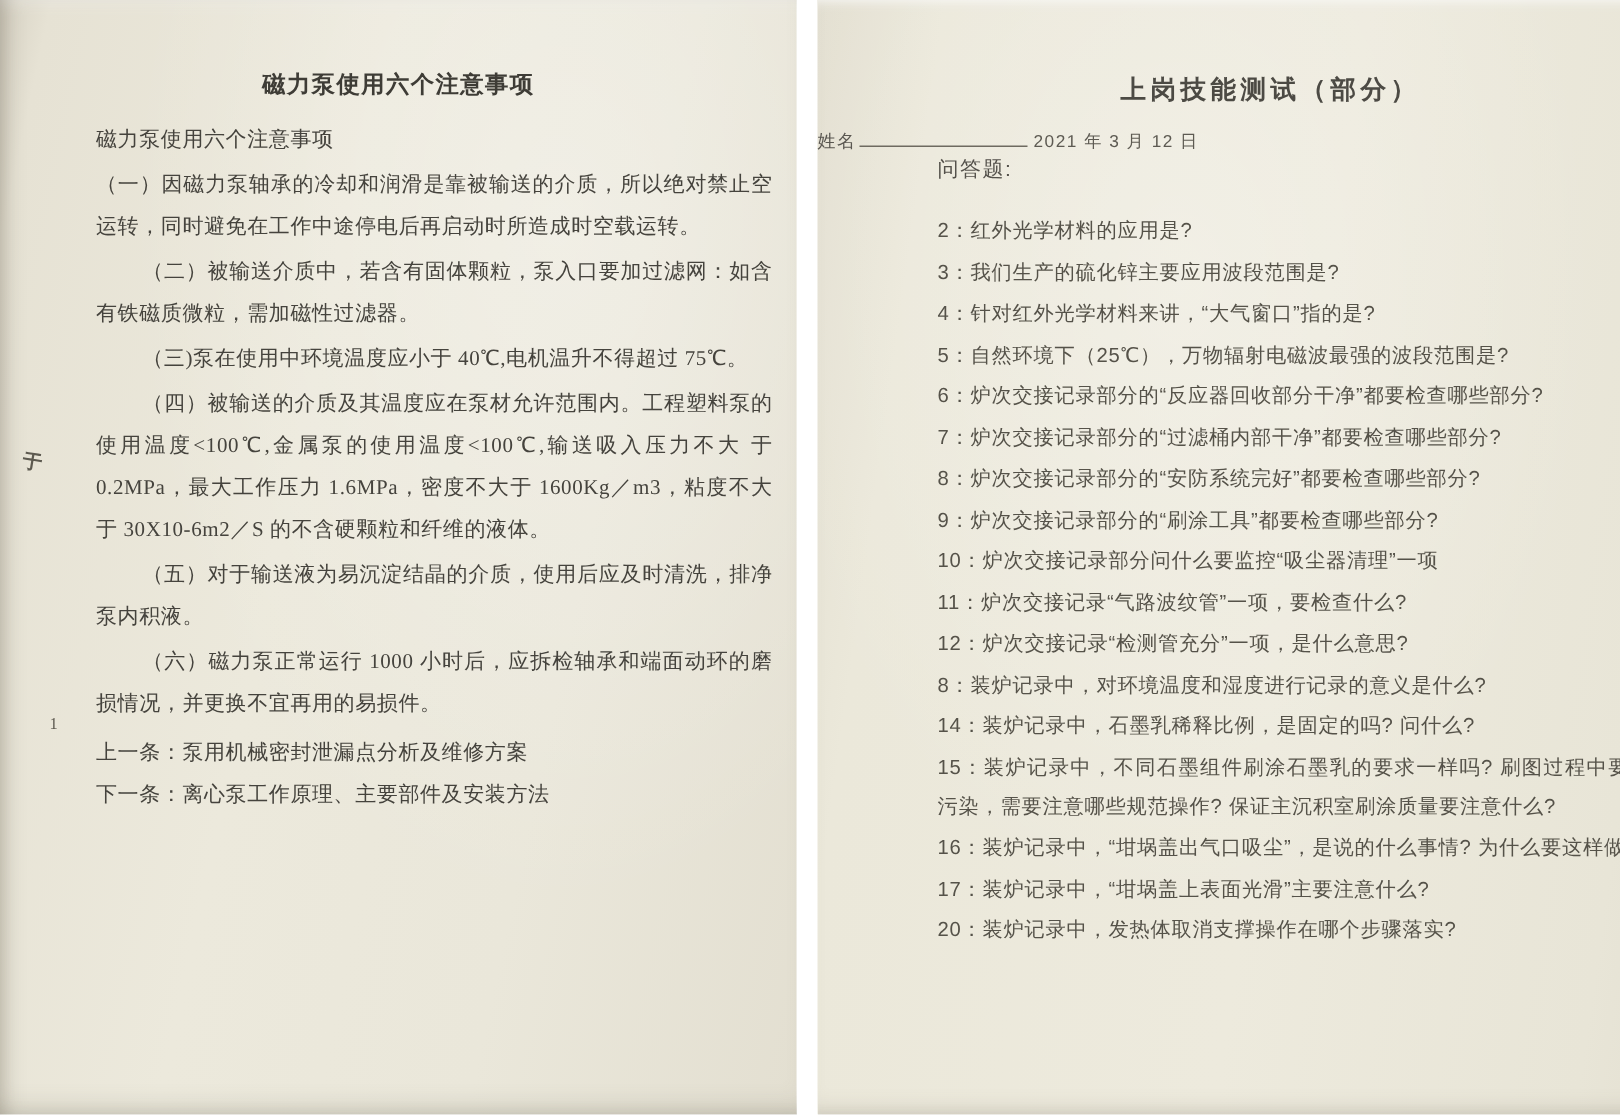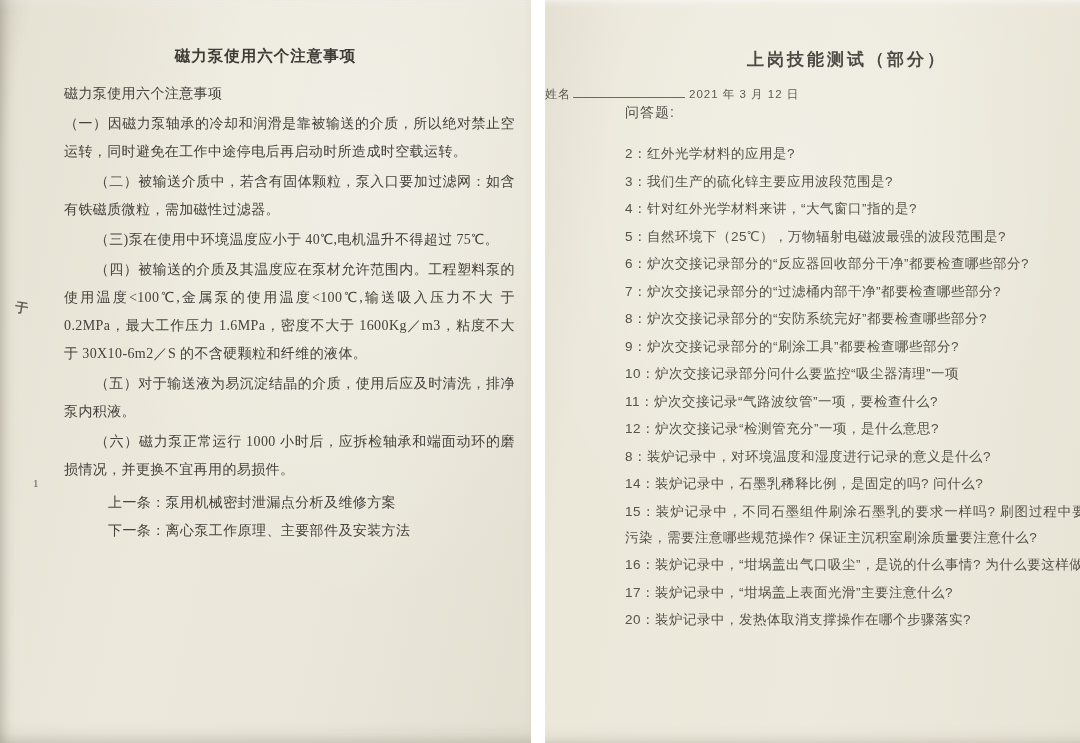--- a/index.html
+++ b/index.html
@@ -35,21 +35,21 @@
     margin-top:46px; text-align:center;
     font-weight:bold; font-size:15.5px; letter-spacing:1px; color:#3e3c36;
   }
   .lp-body {
     margin:13px 16px 0 64px;
     font-size:14px; line-height:28px; letter-spacing:0.4px;
     color:#45433d; text-align:justify;
   }
   .lp-body p { margin:0 0 2px 0; }
   .lp-body p.indent { text-indent:2.2em; }
-  .lp-links { margin-top:5px;margin-left:44px; }
+  .lp-links { margin-top:5px; }
   .lp-links p { margin:0; }
   .margin-mark {
     position:absolute; color:#5d5a50; font-size:13px;
   }
   .mark-yu { left:15px; top:299px; transform:rotate(9deg); font-weight:bold; }
   .mark-one { left:33px; top:477px; font-size:11px; }
 
   
   .rp-title {
     margin-top:48px; text-align:center;

